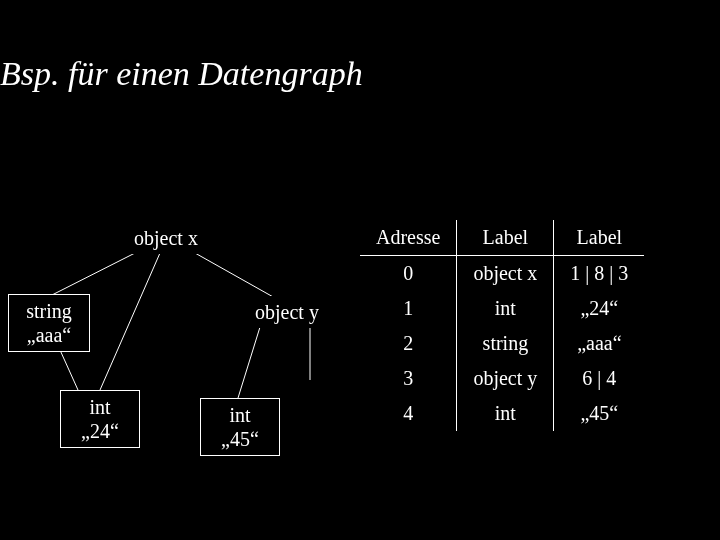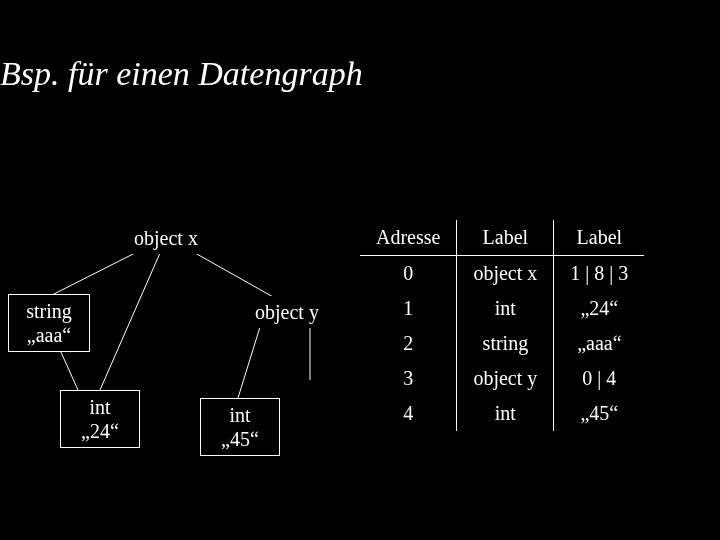--- a/index.html
+++ b/index.html
@@ -113,21 +113,21 @@
       <td>„24“</td>
     </tr>
     <tr>
       <td class="cb">2</td>
       <td class="cb">string</td>
       <td>„aaa“</td>
     </tr>
     <tr>
       <td class="cb">3</td>
       <td class="cb">object y</td>
-      <td>0 | 4</td>
+      <td>6 | 4</td>
     </tr>
     <tr>
       <td class="cb">4</td>
       <td class="cb">int</td>
       <td>„45“</td>
     </tr>
   </tbody>
 </table>
 
 </body></html>

